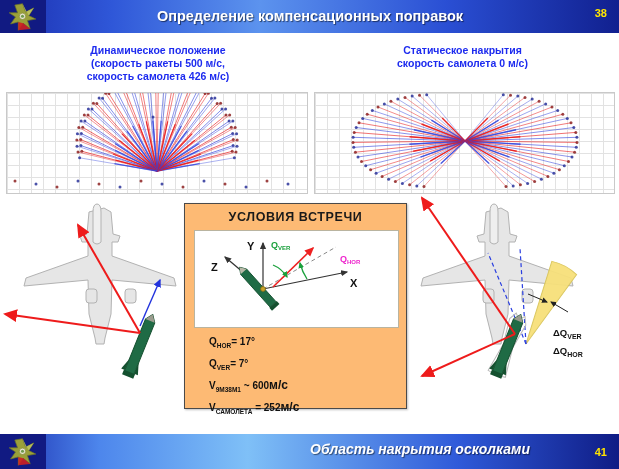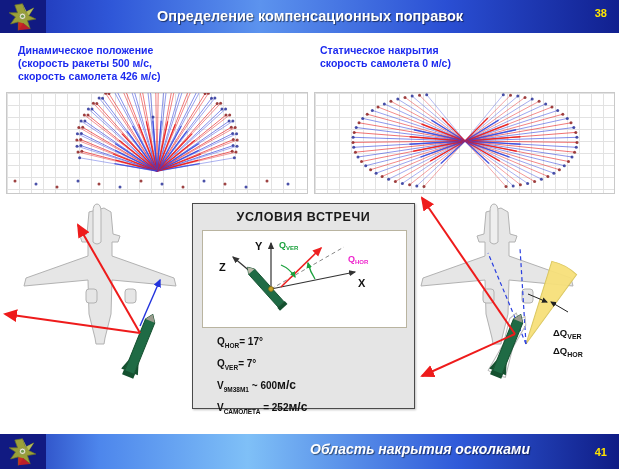--- a/index.html
+++ b/index.html
@@ -11,21 +11,21 @@
   .header{position:absolute;left:0;top:0;width:619px;height:33px;
           background:linear-gradient(90deg,#1b2fb0 0%,#2f57d8 18%,#5c93ee 42%,#2a4fd4 72%,#11208f 100%);}
   .header-left{position:absolute;left:0;top:0;width:46px;height:33px;background:#111a82;}
   .emblem{position:absolute;left:8px;top:3px;width:29px;height:28px;}
   .header-title{position:absolute;left:90px;top:5px;width:440px;height:24px;
         text-align:center;color:#ffffff;font-size:14.5px;font-weight:bold;line-height:23px;
         text-shadow:1px 1px 1px rgba(0,0,0,.55);white-space:nowrap;}
   .header-num{position:absolute;right:12px;top:7px;color:#ffe400;font-size:11px;font-weight:bold;}
 
   
-  .cap{position:absolute;font-size:10.5px;font-weight:bold;line-height:13px;
+  .cap{position:absolute;text-align:center;font-size:10.5px;font-weight:bold;line-height:13px;
        color:#1d2bef;
        text-shadow:
          -1.2px -1.2px 0 #fff, 1.2px -1.2px 0 #fff, -1.2px 1.2px 0 #fff, 1.2px 1.2px 0 #fff,
          0 -1.4px 0 #fff, 0 1.4px 0 #fff, -1.4px 0 0 #fff, 1.4px 0 0 #fff;}
   .cap-left{left:18px;top:44px;width:280px;}
   .cap-right{left:320px;top:44px;width:285px;}
   .cap .l1{display:block;}
 
   
   .plot{position:absolute;top:92px;height:100px;background:#ffffff;border:1px solid #c9c9c9;
@@ -42,22 +42,22 @@
   .illus-left{left:0px;width:196px;}
   .illus-right{left:420px;width:199px;}
   .illus svg{position:absolute;left:0;top:0;}
 
   .dq-label{position:absolute;font-size:9.5px;font-weight:bold;color:#111;}
   .dq-ver{left:553px;top:327px;}
   .dq-hor{left:553px;top:345px;}
   .dq-label sub{font-size:7px;}
 
   
-  .inset{position:absolute;left:192px;top:203px;width:221px;height:204px;
-         background:#e5e5e5;border:1.6px solid #4a4a4a;box-shadow:1px 1px 2px rgba(0,0,0,.25);}
+  .inset{position:absolute;left:184px;top:203px;width:221px;height:204px;
+         background:#fdba74;border:1.6px solid #4a4a4a;box-shadow:1px 1px 2px rgba(0,0,0,.25);}
   .inset-title{position:absolute;left:0;top:6px;width:221px;text-align:center;
         font-size:12.5px;font-weight:bold;letter-spacing:.6px;color:#1a1a1a;}
   .inset-axes{position:absolute;left:9px;top:26px;width:203px;height:96px;
         background:#ffffff;border:1px solid #b9b4a0;overflow:hidden;}
   .inset-axes svg{position:absolute;left:0;top:0;}
 
   .params{position:absolute;left:24px;top:130px;width:190px;}
   .prow{font-size:10px;font-weight:bold;color:#111;margin-bottom:7px;white-space:nowrap;}
   .prow sub{font-size:6.5px;font-weight:bold;}
   .prow .unit{font-size:12px;}

